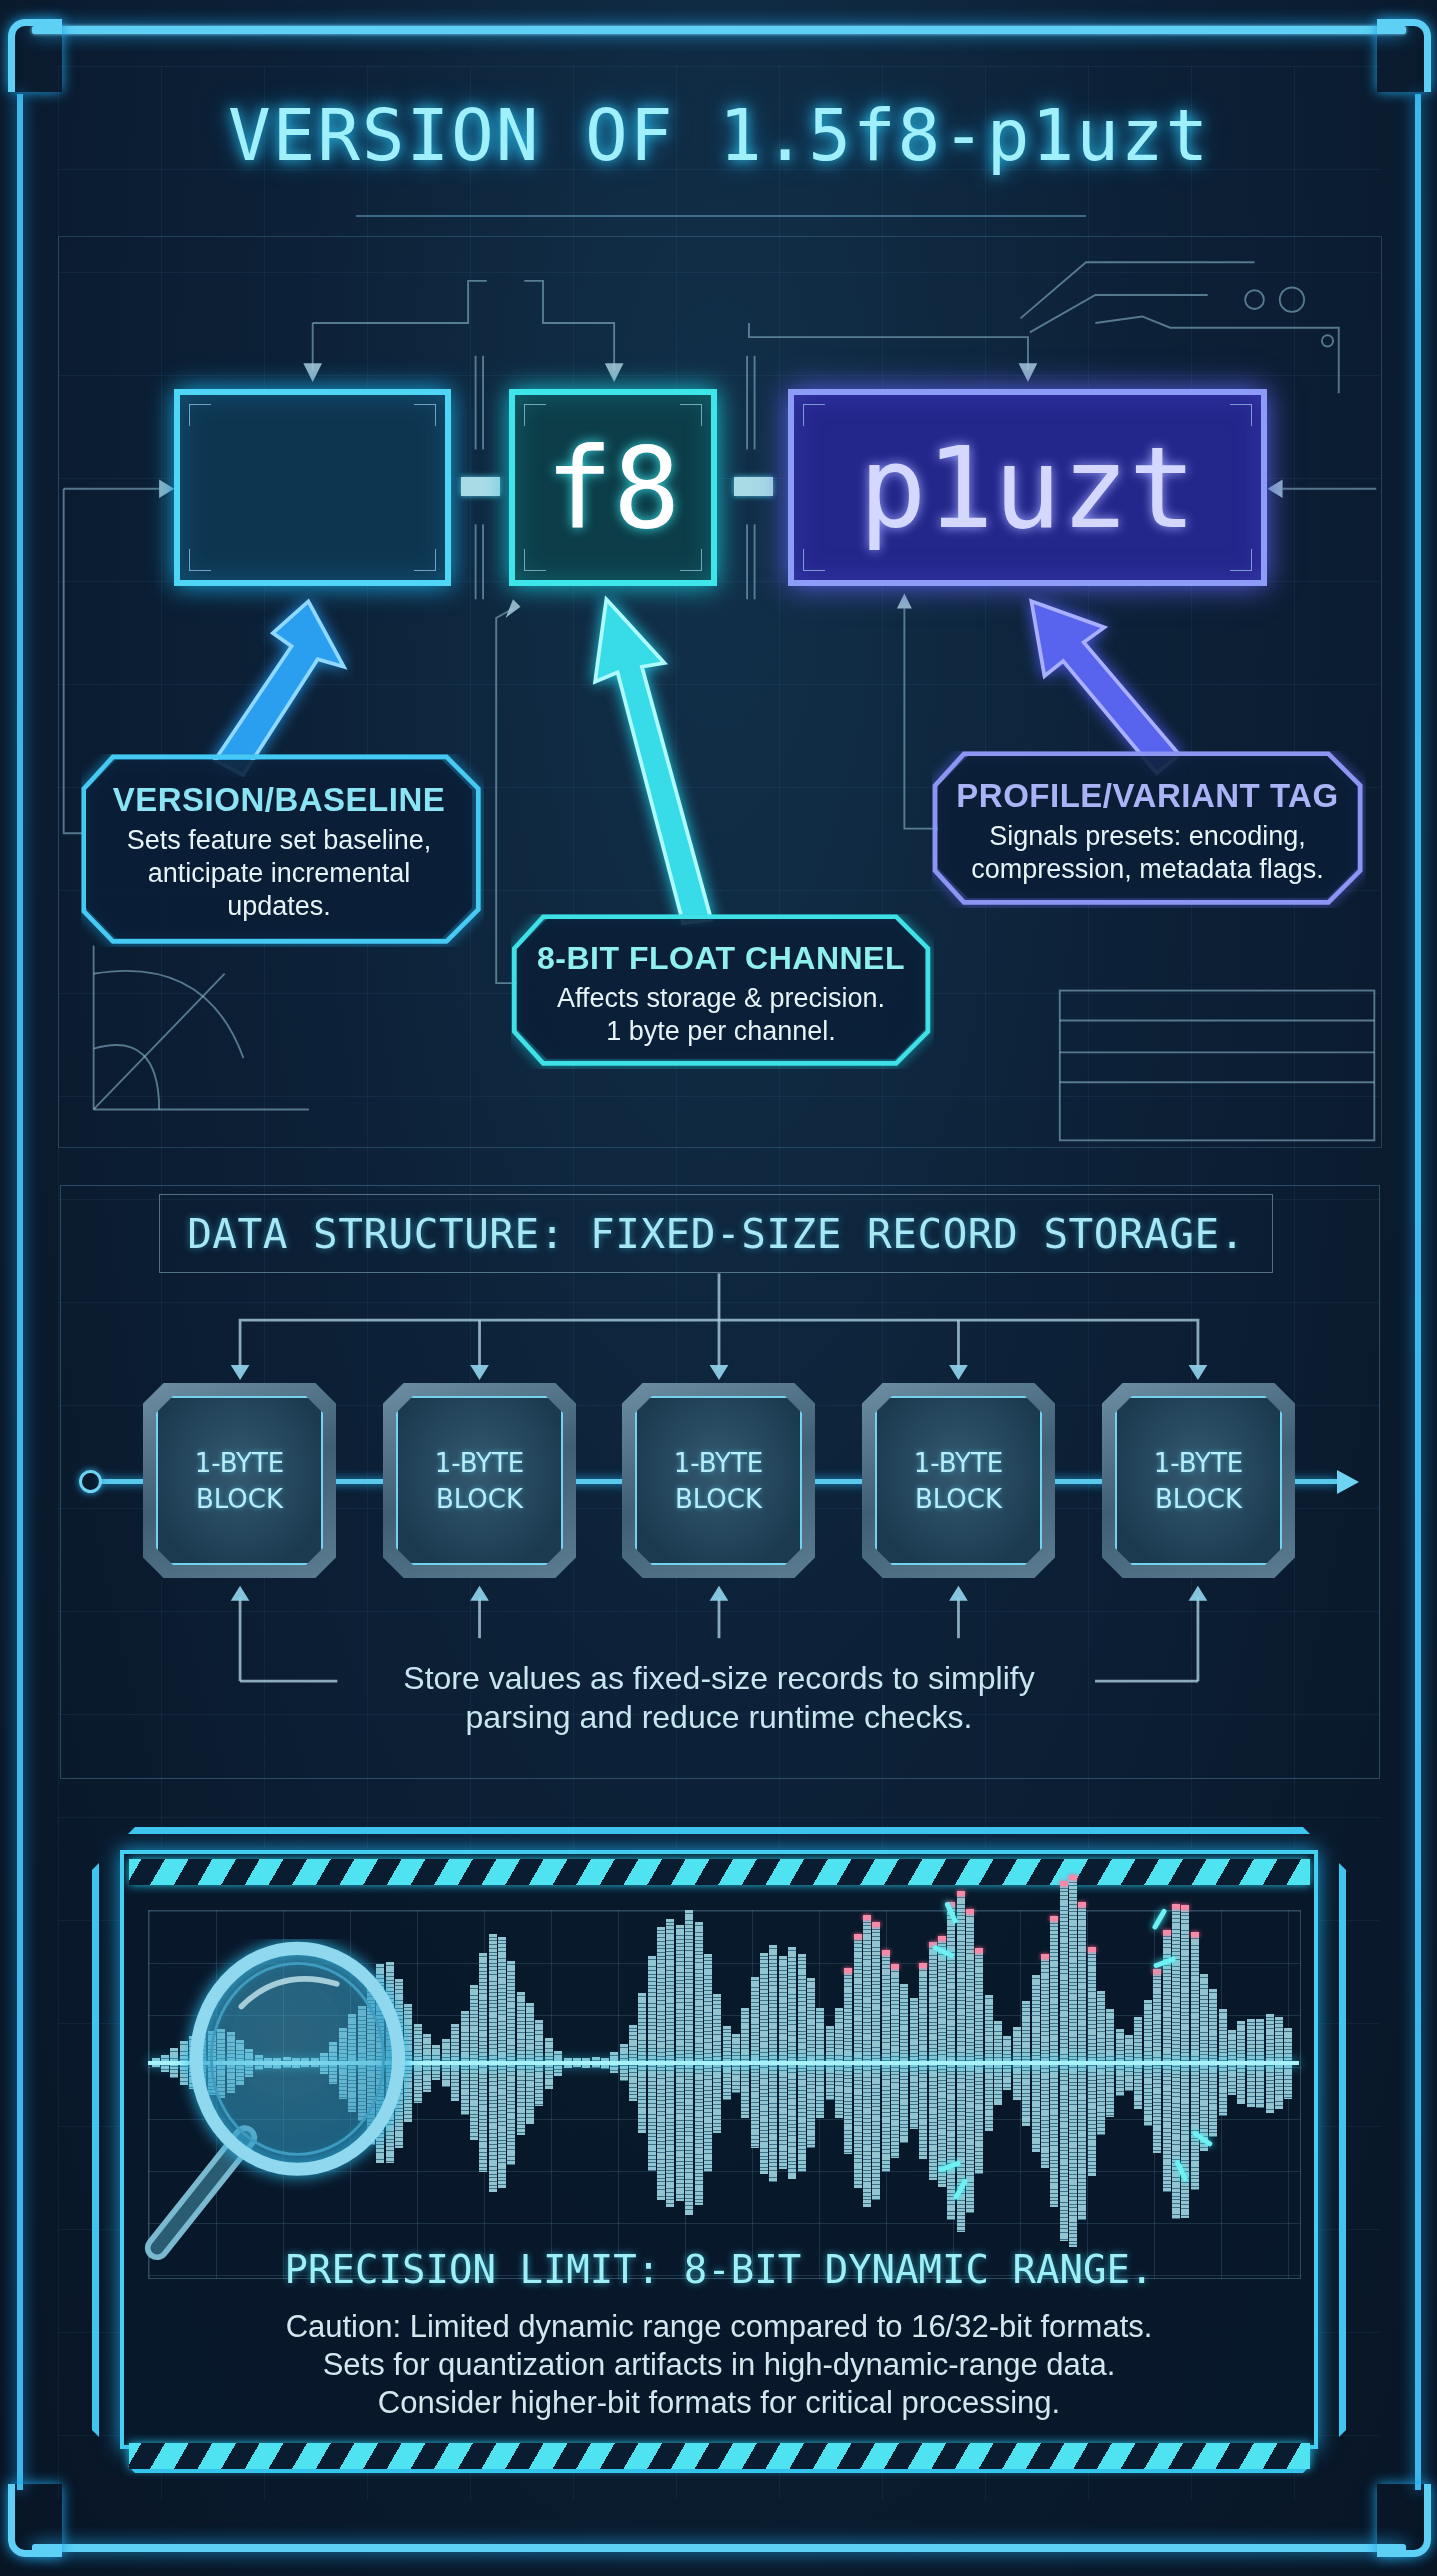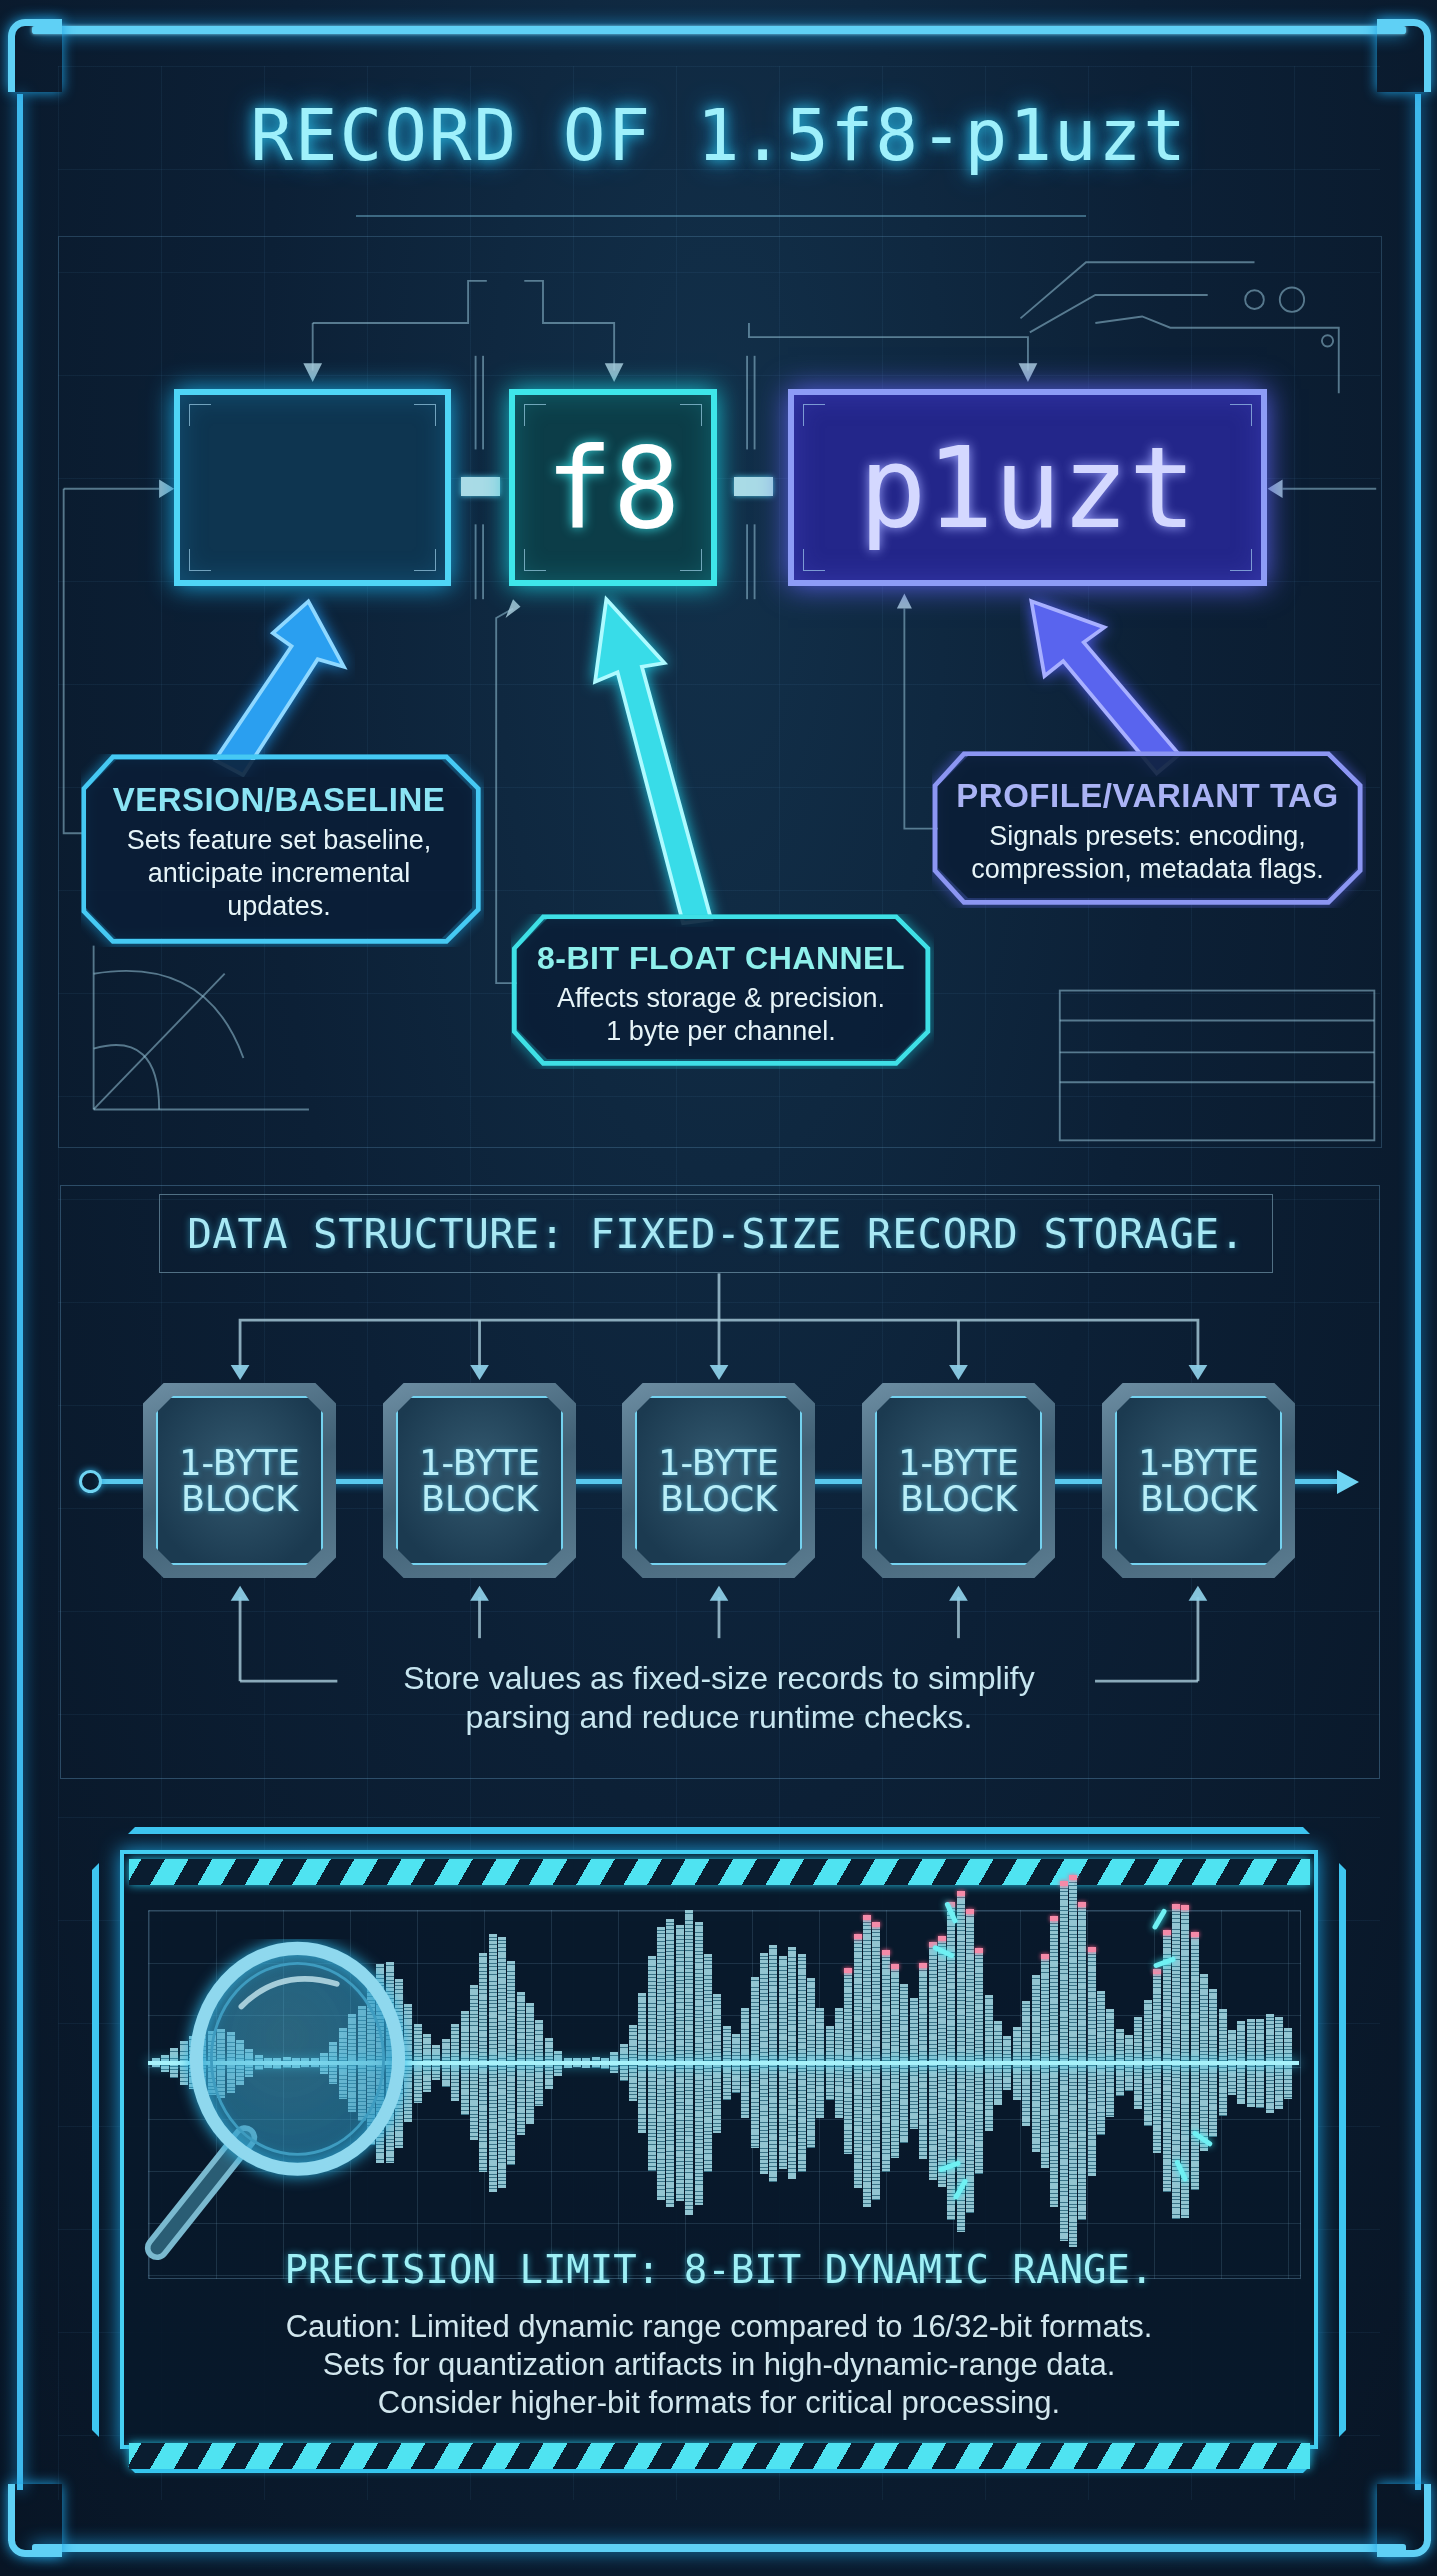--- a/index.html
+++ b/index.html
@@ -94,21 +94,21 @@
     background: linear-gradient(160deg, #6d8ea3 0%, #3f5f74 50%, #5c7d91 100%);
     clip-path: polygon(20.6px 0, calc(100% - 20.6px) 0, 100% 20.6px, 100% calc(100% - 20.6px), calc(100% - 20.6px) 100%, 20.6px 100%, 0 calc(100% - 20.6px), 0 20.6px);
     padding: 13px;
   }
   .block-inner {
     width: 100%; height: 100%; box-sizing: border-box;
     background: radial-gradient(ellipse at 50% 45%, #345a70 0%, #1b3a50 80%);
     border: 2.8px solid #74d2ef;
     clip-path: polygon(17px 0, calc(100% - 17px) 0, 100% 17px, 100% calc(100% - 17px), calc(100% - 17px) 100%, 17px 100%, 0 calc(100% - 17px), 0 17px);
     display: flex; flex-direction: column; align-items: center; justify-content: center;
-    font-family: "DejaVu Sans", sans-serif; font-size: 35px; line-height: 36px; color: #b9eef8;
+    font-family: "DejaVu Sans", sans-serif; font-size: 26px; line-height: 36px; color: #b9eef8;
     text-shadow: 0 0 5.6px rgba(80,200,240,0.7);
   }
 
   .ds-caption {
     position: absolute; left: 281px; top: 1659px; width: 876px; text-align: center;
     font-size: 32px; line-height: 39px; color: #c7e6f0;
   }
 
   
   .pr-outer {
@@ -164,21 +164,21 @@
 
 <div class="frame-top"></div>
 <div class="frame-bot"></div>
 <div class="frame-l"></div>
 <div class="frame-r"></div>
 <div class="corner c-tl"></div>
 <div class="corner c-tr"></div>
 <div class="corner c-bl"></div>
 <div class="corner c-br"></div>
 
-<div class="title">RECORD OF 1.5f8-p1uzt</div>
+<div class="title">VERSION OF 1.5f8-p1uzt</div>
 <div class="title-rule"></div>
 
 <div class="panel-top"></div>
 
 <svg style="position:absolute;left:0;top:0;" width="1438" height="1161" viewBox="0 0 1536 1240">
   <g stroke="rgba(150,195,215,0.55)" stroke-width="2" fill="none">
 
     <polyline points="334,345 334,396"></polyline>
     <polyline points="334,345 500,345 500,300 520,300"></polyline>
     <polyline points="560,300 580,300 580,345 656,345 656,396"></polyline>

